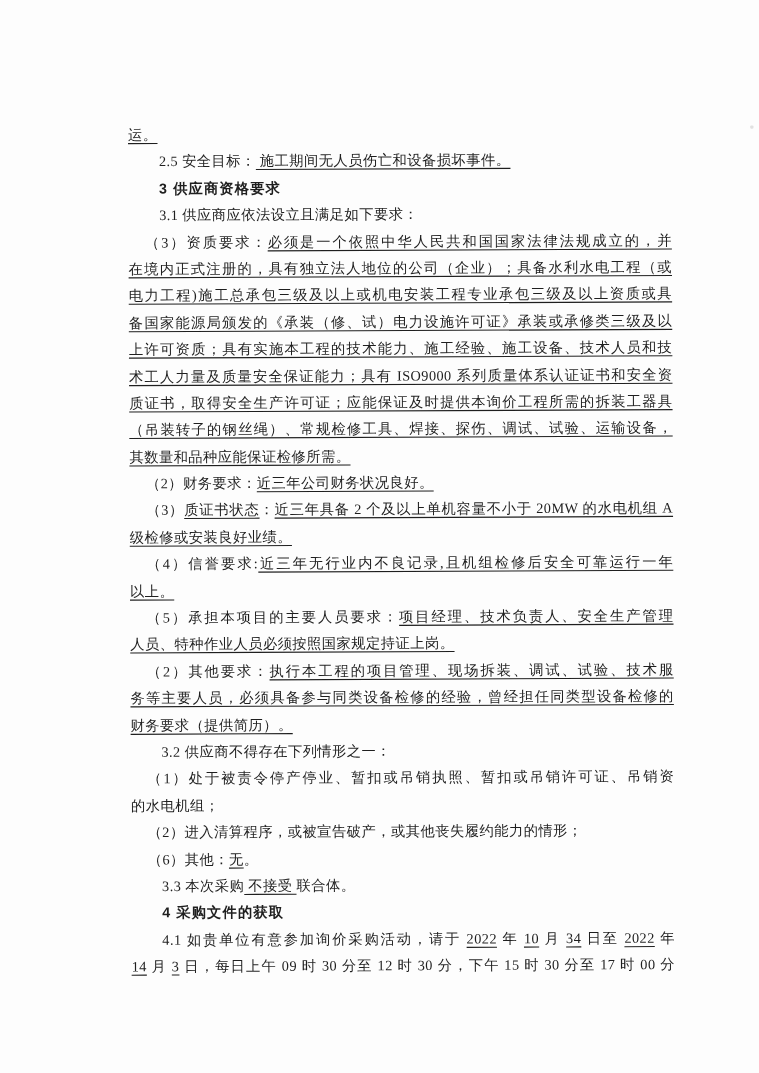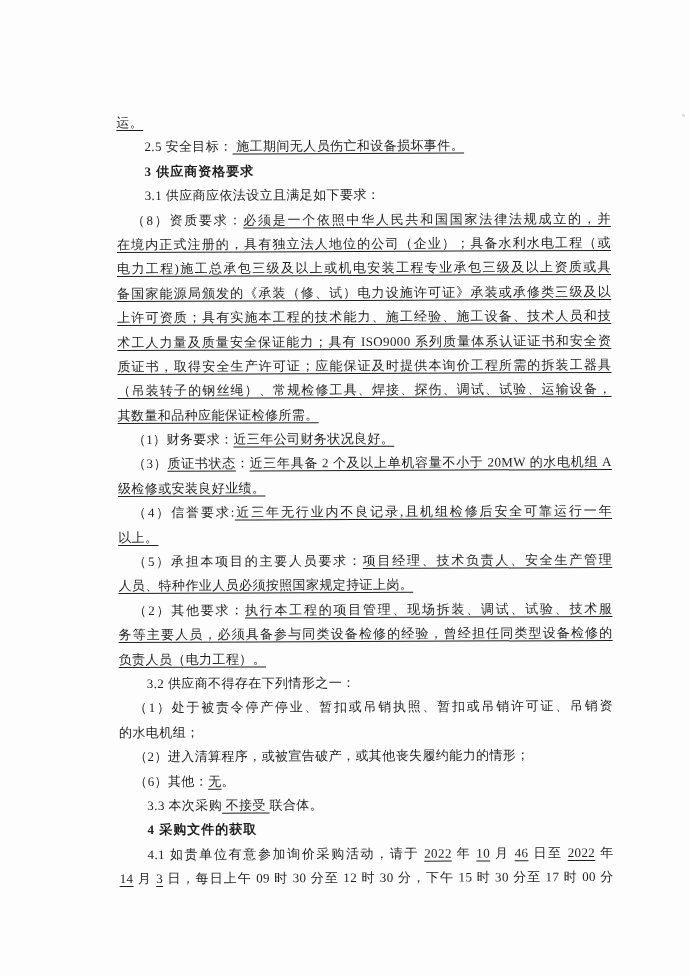--- a/index.html
+++ b/index.html
@@ -47,63 +47,63 @@
   .line.ind  { padding-left: 28px; }
   .line.indp { padding-left: 15px; }
 
   .run.u {
     text-decoration: underline;
     text-underline-offset: 3px;
     text-decoration-thickness: 1px;
   }
   .run.b {
     font-weight: 700;
-    font-family: Liberation Serif, serif;
+    font-family: Liberation Sans, sans-serif;
     letter-spacing: 1px;
     text-align: right;
   }
 
   .speck {
     position: absolute;
     border-radius: 1px;
     opacity: 0.8;
   }
 </style>
 </head>
 <body>
 
 <div class="page" style="background: rgb(253, 253, 253);">
   <div class="text-block" style="color: rgb(31, 31, 31);">
       <div class="line"><span class="run u">运。</span></div>
       <div class="line ind"><span class="run">2.5 安全目标：</span><span class="run u"> 施工期间无人员伤亡和设备损坏事件。</span></div>
       <div class="line ind"><span class="run b">3 供应商资格要求</span></div>
       <div class="line ind"><span class="run">3.1 供应商应依法设立且满足如下要求：</span></div>
-      <div class="line j indp"><span class="run">（8）资质要求：</span><span class="run u">必须是一个依照中华人民共和国国家法律法规成立的，并</span></div>
+      <div class="line j indp"><span class="run">（3）资质要求：</span><span class="run u">必须是一个依照中华人民共和国国家法律法规成立的，并</span></div>
       <div class="line j"><span class="run u">在境内正式注册的，具有独立法人地位的公司（企业）；具备水利水电工程（或</span></div>
       <div class="line j"><span class="run u">电力工程)施工总承包三级及以上或机电安装工程专业承包三级及以上资质或具</span></div>
       <div class="line j"><span class="run u">备国家能源局颁发的《承装（修、试）电力设施许可证》承装或承修类三级及以</span></div>
       <div class="line j"><span class="run u">上许可资质；具有实施本工程的技术能力、施工经验、施工设备、技术人员和技</span></div>
       <div class="line j"><span class="run u">术工人力量及质量安全保证能力；具有 ISO9000 系列质量体系认证证书和安全资</span></div>
       <div class="line j"><span class="run u">质证书，取得安全生产许可证；应能保证及时提供本询价工程所需的拆装工器具</span></div>
       <div class="line j"><span class="run u">（吊装转子的钢丝绳）、常规检修工具、焊接、探伤、调试、试验、运输设备，</span></div>
       <div class="line"><span class="run u">其数量和品种应能保证检修所需。</span></div>
-      <div class="line indp"><span class="run">（1）财务要求：</span><span class="run u">近三年公司财务状况良好。</span></div>
+      <div class="line indp"><span class="run">（2）财务要求：</span><span class="run u">近三年公司财务状况良好。</span></div>
       <div class="line j indp"><span class="run">（3）</span><span class="run u">质证书状态</span><span class="run">：</span><span class="run u">近三年具备 2 个及以上单机容量不小于 20MW 的水电机组 A</span></div>
       <div class="line"><span class="run u">级检修或安装良好业绩。</span></div>
       <div class="line j indp"><span class="run">（4）信誉要求:</span><span class="run u">近三年无行业内不良记录,且机组检修后安全可靠运行一年</span></div>
       <div class="line"><span class="run u">以上。</span></div>
       <div class="line j indp"><span class="run">（5）承担本项目的主要人员要求：</span><span class="run u">项目经理、技术负责人、安全生产管理</span></div>
       <div class="line"><span class="run u">人员、特种作业人员必须按照国家规定持证上岗。</span></div>
       <div class="line j indp"><span class="run">（2）其他要求：</span><span class="run u">执行本工程的项目管理、现场拆装、调试、试验、技术服</span></div>
       <div class="line j"><span class="run u">务等主要人员，必须具备参与同类设备检修的经验，曾经担任同类型设备检修的</span></div>
-      <div class="line"><span class="run u">负责人员（电力工程）。</span></div>
+      <div class="line"><span class="run u">财务要求（提供简历）。</span></div>
       <div class="line ind"><span class="run">3.2 供应商不得存在下列情形之一：</span></div>
       <div class="line j indp"><span class="run">（1）处于被责令停产停业、暂扣或吊销执照、暂扣或吊销许可证、吊销资</span></div>
       <div class="line"><span class="run">的水电机组；</span></div>
       <div class="line indp"><span class="run">（2）进入清算程序，或被宣告破产，或其他丧失履约能力的情形；</span></div>
       <div class="line indp"><span class="run">（6）其他：</span><span class="run u">无</span><span class="run">。</span></div>
       <div class="line ind"><span class="run">3.3 本次采购</span><span class="run u"> 不接受 </span><span class="run">联合体。</span></div>
       <div class="line ind"><span class="run b">4 采购文件的获取</span></div>
-      <div class="line j ind"><span class="run">4.1 如贵单位有意参加询价采购活动，请于 </span><span class="run u">2022</span><span class="run"> 年 </span><span class="run u">10</span><span class="run"> 月 </span><span class="run u">46</span><span class="run"> 日至 </span><span class="run u">2022</span><span class="run"> 年</span></div>
+      <div class="line j ind"><span class="run">4.1 如贵单位有意参加询价采购活动，请于 </span><span class="run u">2022</span><span class="run"> 年 </span><span class="run u">10</span><span class="run"> 月 </span><span class="run u">34</span><span class="run"> 日至 </span><span class="run u">2022</span><span class="run"> 年</span></div>
       <div class="line j"><span class="run u">14</span><span class="run"> 月 </span><span class="run u">3</span><span class="run"> 日，每日上午 09 时 30 分至 12 时 30 分，下午 15 时 30 分至 17 时 00 分</span></div>
     </div>
 <div class="speck" style="left: 682px; top: 114px; width: 3px; height: 3px; background: rgb(217, 217, 217);"></div>
   </div>
 
 </body></html>

